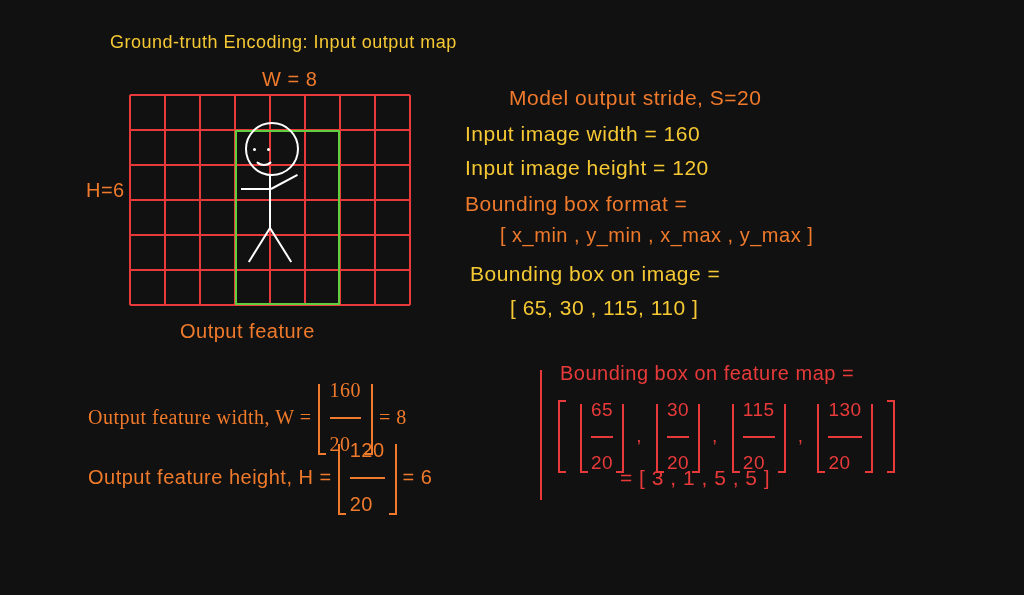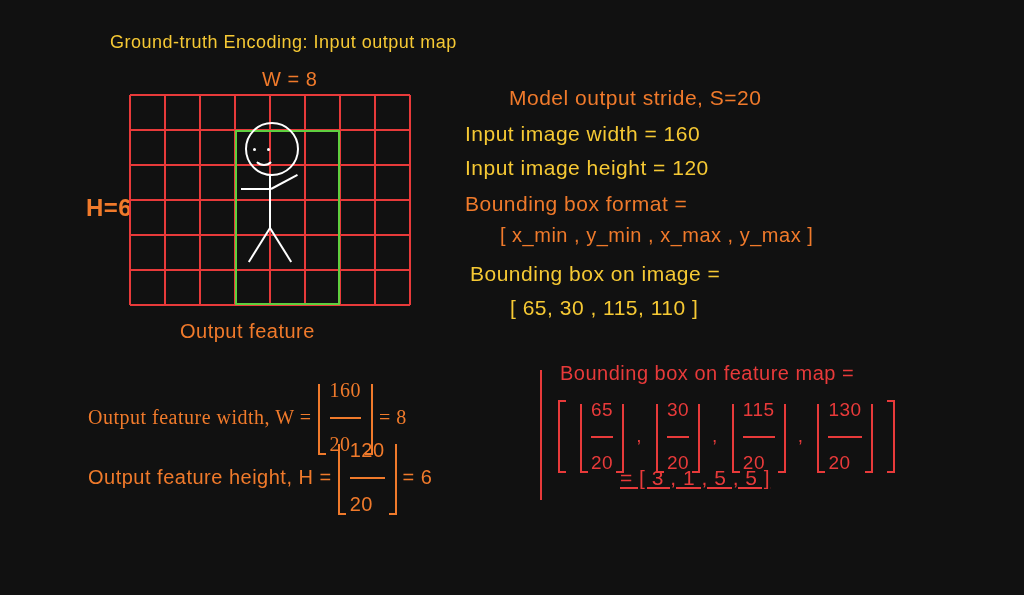--- a/index.html
+++ b/index.html
@@ -195,21 +195,21 @@
     width: 2px;
   }
 </style>
 </head>
 <body>
 <div class="stage">
 
 <div class="hw yellow" style="left:110px; top:32px; font-size:18px;">Ground-truth Encoding: Input output map</div>
 
 <div class="hw orange" style="left:235px; top:68px; font-size:20px;margin-left:27px;">W = 8</div>
-<div class="hw orange" style="left:86px; top:194px; font-size:24px;font-weight:bold;">H=6</div>
+<div class="hw orange" style="left:86px; top:179px; font-size:20px;">H=6</div>
 <div class="hw orange" style="left:180px; top:320px; font-size:20px;">Output feature</div>
 
 <div class="grid" id="grid">
       <div class="vline" style="left: -1px;"></div>
       <div class="vline" style="left: 34px;"></div>
       <div class="vline" style="left: 69px;"></div>
       <div class="vline" style="left: 104px;"></div>
       <div class="vline" style="left: 139px;"></div>
       <div class="vline" style="left: 174px;"></div>
       <div class="vline" style="left: 209px;"></div>
@@ -318,15 +318,15 @@
       <span class="den">20</span>
     </span>
     <span class="rb"></span>
   </span>
 
   <span class="bigbracket r">
         <span class="tip"></span>
       </span>
 </div>
 
-<div class="hw red" style="left:620px; top:466px; font-size:21px;text-decoration:underline;">= [ 3 , 1 , 5 , 5 ]</div>
+<div class="hw red" style="left:620px; top:466px; font-size:21px;">= [ 3 , 1 , 5 , 5 ]</div>
 
 </div>
 
 </body></html>

